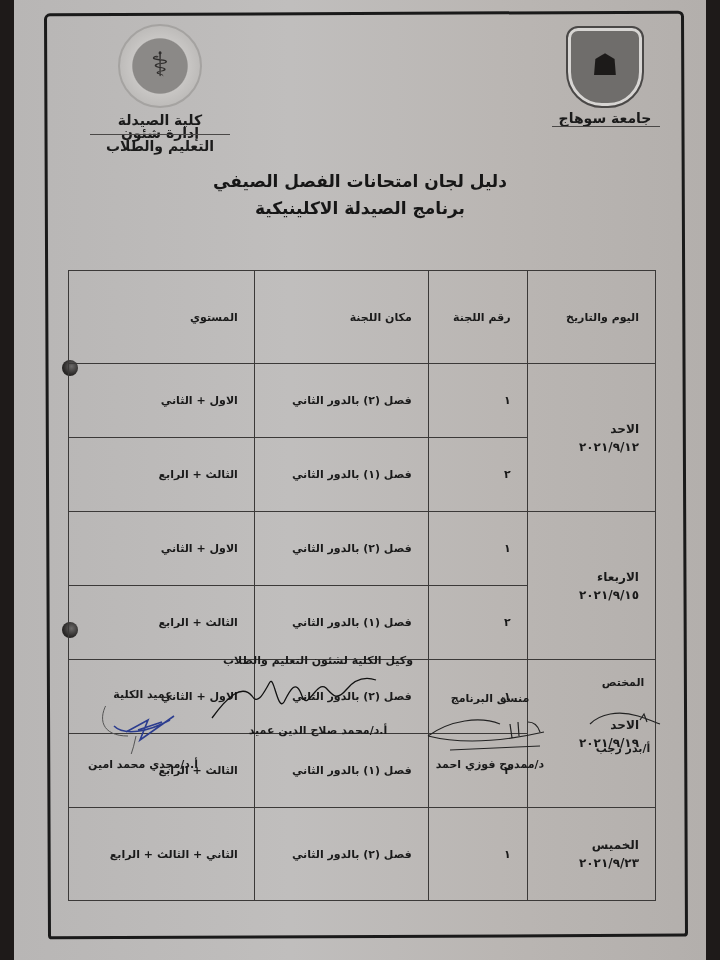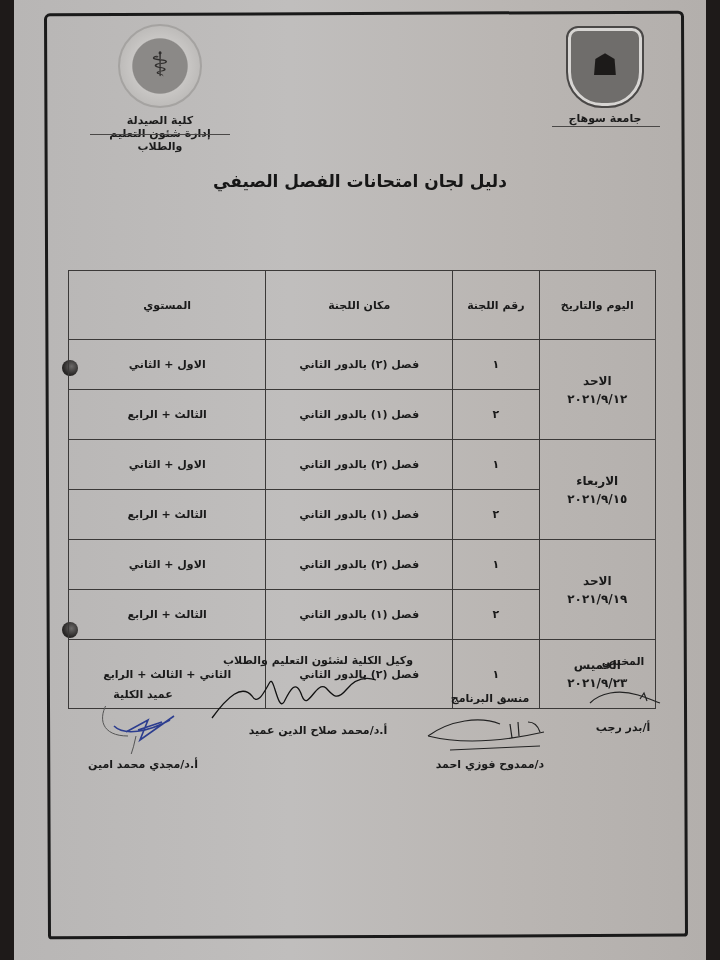--- a/index.html
+++ b/index.html
@@ -29,32 +29,32 @@
     background: radial-gradient(circle, #8b8987 0%, #8b8987 48%, #c8c6c4 50%, #bebcba 70%, #a9a7a5 100%);
     border: 2px solid #a5a3a1; position: relative;
   }
   .seal-circle .glyph { position: absolute; left: 0; right: 0; top: 18px; font-size: 34px; color: #2e2c2b; text-align: center; }
   .shield {
     width: 68px; height: 72px; margin: 0 auto; position: relative;
     background: #6f6d6b; border: 3px solid #d7d5d3;
     border-radius: 10px 10px 34px 34px; outline: 2px solid #4a4847;
   }
   .shield .glyph { position: absolute; left: 0; right: 0; top: 16px; font-size: 30px; color: #1c1a19; text-align: center; }
-  .logo-caption { font-size: 11px; font-weight: bold; color: #1b1b1b; direction: rtl; line-height: 13px; margin-top: 6px; }
+  .logo-caption { font-size: 14px; font-weight: bold; color: #1b1b1b; direction: rtl; line-height: 13px; margin-top: 6px; }
   .header-rule { position: absolute; left: 90px; width: 140px; top: 134px; height: 1px; background: #4a4847; }
   .header-rule2 { position: absolute; left: 552px; width: 108px; top: 126px; height: 1px; background: #4a4847; }
   .title-block { position: absolute; left: 0; right: 0; top: 168px; text-align: center; direction: rtl; }
   .title-line { font-size: 17px; font-weight: bold; color: #161616; line-height: 27px; }
   table.schedule {
     position: absolute; left: 68px; top: 270px; width: 588px;
     border-collapse: collapse; direction: rtl;
     font-size: 11px; font-weight: bold; color: #1a1a1a;
   }
   table.schedule th, table.schedule td {
-    border: 1.5px solid #3b3938; text-align: center; vertical-align: middle; padding: 4px;
+    border: 1.5px solid #3b3938; text-align: right; vertical-align: middle; padding: 16px;
   }
   table.schedule th { height: 60px; font-weight: bold; font-size: 11px; }
   table.schedule td.cell { height: 41px; }
   table.schedule td.day { line-height: 18px; font-size: 12px; }
   .col-day { width: 112px; } .col-num { width: 82px; } .col-place { width: 192px; } .col-level { width: 202px; }
   .sig-block { position: absolute; text-align: center; direction: rtl; font-size: 11px; font-weight: bold; color: #1a1a1a; }
   .sig-title { height: 18px; }
   .sig-mark { height: 44px; position: relative; }
   .sig-name { height: 18px; margin-top: 4px; }
   .sig-mark svg { position: absolute; left: 0; top: 0; }
@@ -83,20 +83,21 @@
 <div class="logo-right">
   <div class="shield">
     <span class="glyph">☗</span>
   </div>
   <div class="logo-caption">جامعة سوهاج</div>
 </div>
 <div class="header-rule2"></div>
 
 <div class="title-block">
   <div class="title-line">دليل لجان امتحانات الفصل الصيفي</div>
+  <div class="title-line">برنامج الصيدلة الاكلينيكية</div>
 </div>
 
 <table class="schedule">
   <thead>
     <tr>
       <th class="col-day">اليوم والتاريخ</th>
       <th class="col-num">رقم اللجنة</th>
       <th class="col-place">مكان اللجنة</th>
       <th class="col-level">المستوي</th>
     </tr>
@@ -153,21 +154,21 @@
         <div>الخميس</div>
         <div>٢٠٢١/٩/٢٣</div>
       </td>
       <td class="cell">١</td>
       <td class="cell">فصل (٢) بالدور الثاني</td>
       <td class="cell">الثاني + الثالث + الرابع</td>
     </tr>
   </tbody>
 </table>
 
-<div class="sig-block" style="left:578px;top:655px;width:90px;">
+<div class="sig-block" style="left:578px;top:676px;width:90px;">
   <div class="sig-title">المختص</div>
   <div class="sig-mark">
     <svg width="90" height="44" viewBox="0 0 90 44">
         <path d="M12 30 C22 20,40 16,60 22 C70 25,76 28,82 30 M62 26 l4 -6 l3 8" stroke="#222" stroke-width="1.2" fill="none"></path>
       </svg>
   </div>
   <div class="sig-name">أ/بدر رجب</div>
 </div>
 
 <div class="sig-block" style="left:420px;top:692px;width:140px;">

